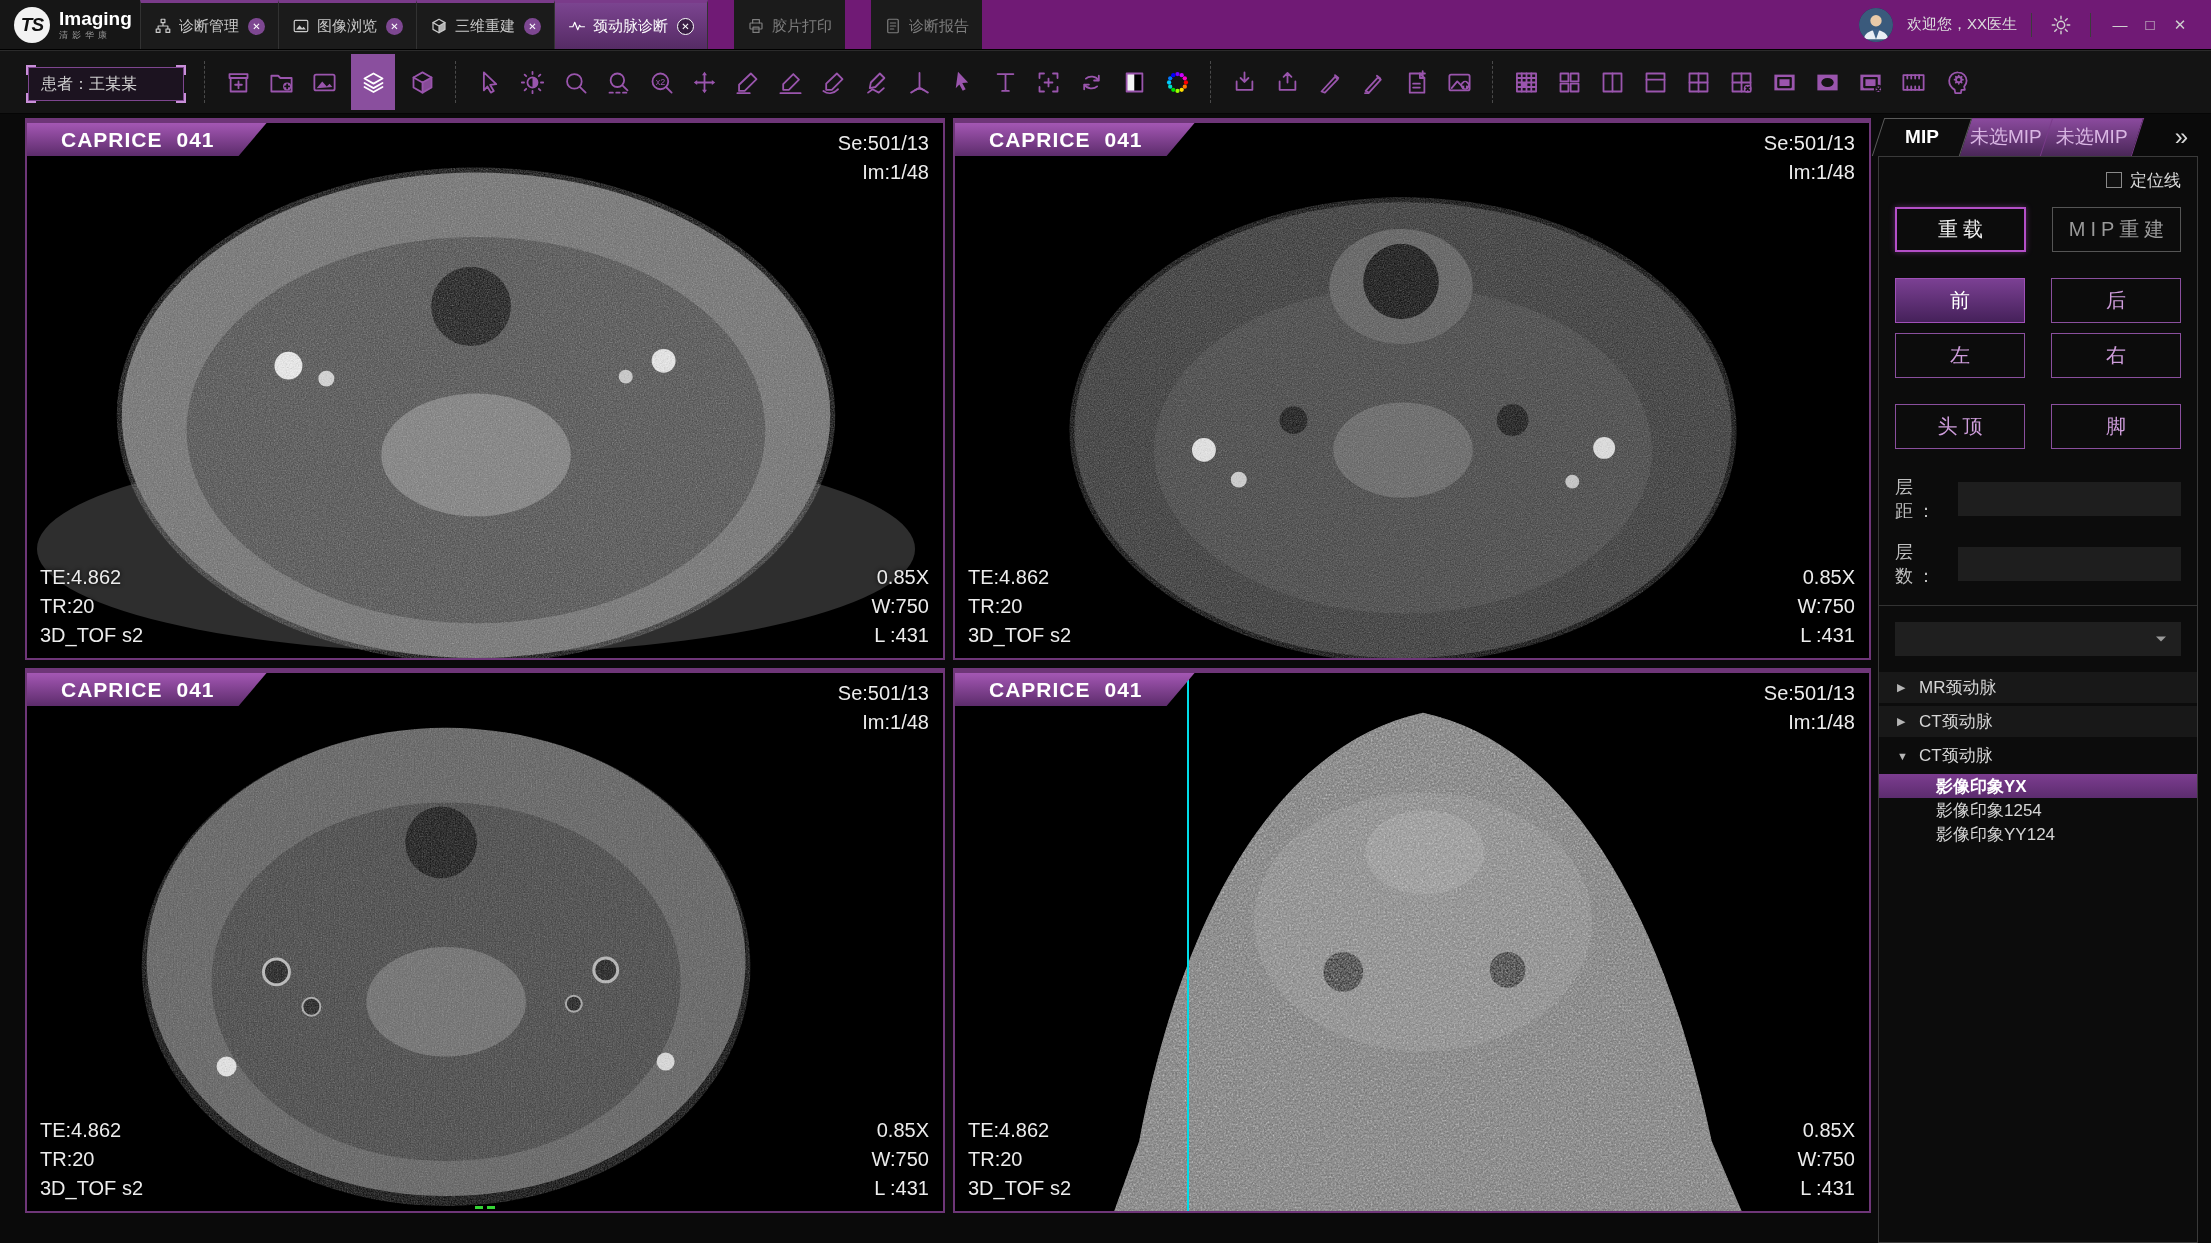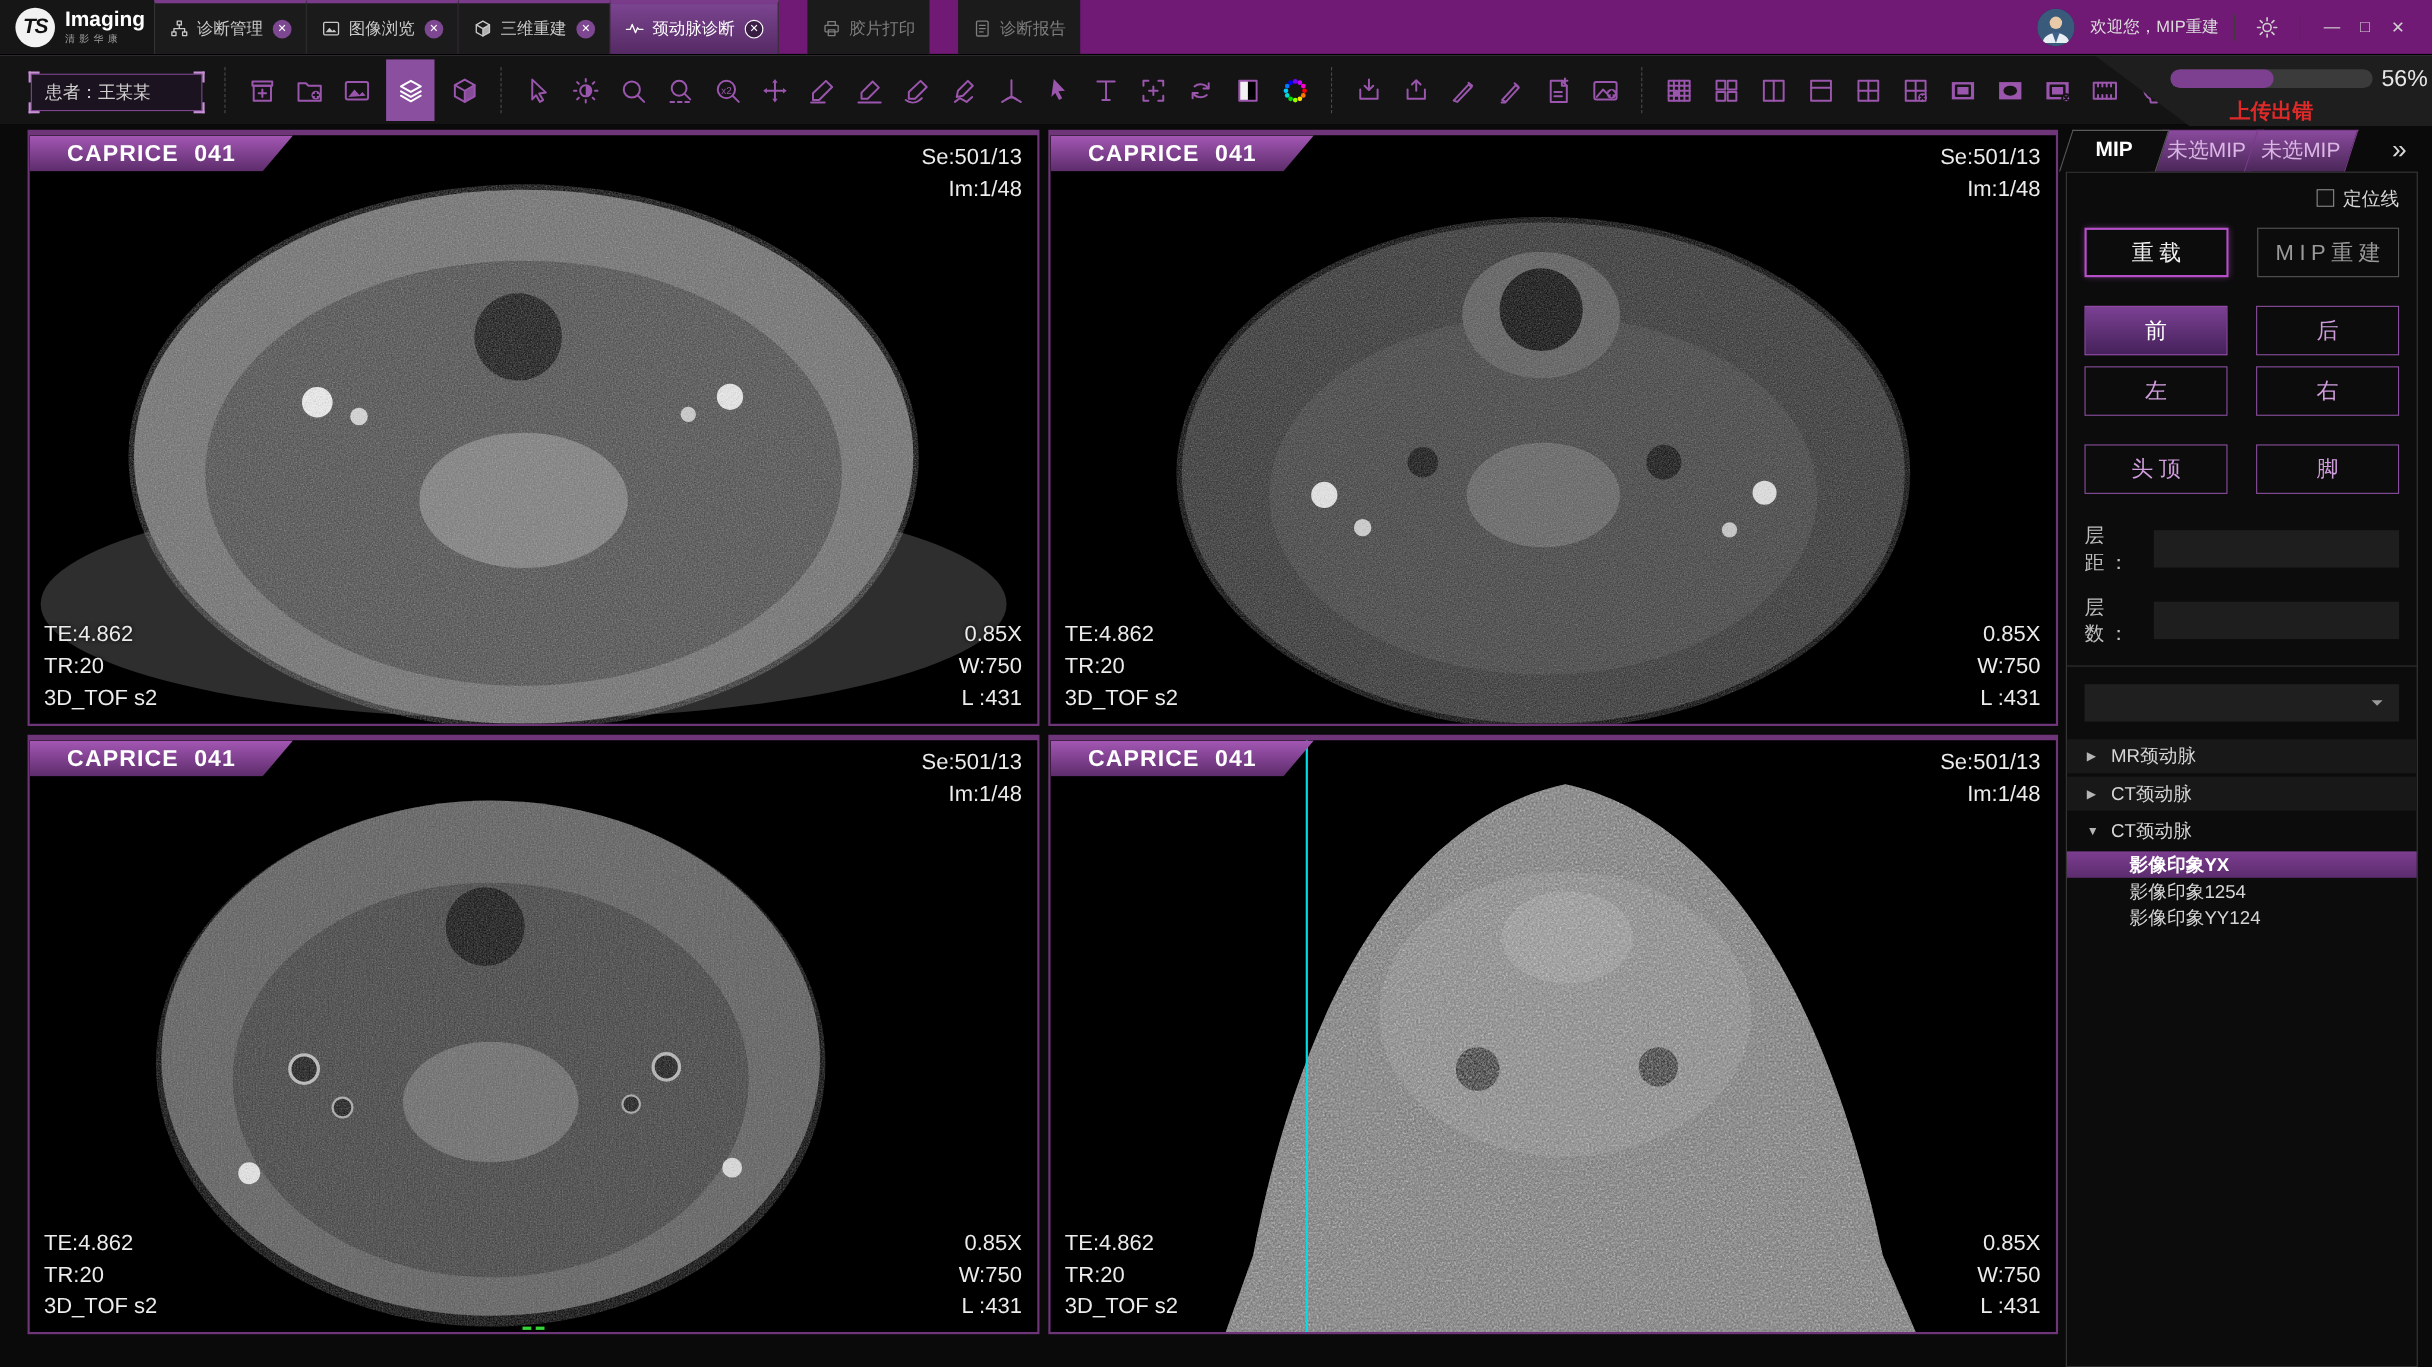--- a/index.html
+++ b/index.html
@@ -165,21 +165,21 @@
       </div>
     <div id="titlebar-right">
       <div id="avatar">
         <svg class="icn" viewBox="0 0 24 24" width="34" height="34">
             <circle cx="12" cy="12" r="12" fill="#3a5a7c"></circle>
             <circle cx="12" cy="9" r="4" fill="#e8c9a8"></circle>
             <path d="M3.5 22a8.5 6.5 0 0 1 17 0z" fill="#e9eef4"></path>
             <path d="M9.5 15l2.5 7 2.5-7" fill="#3f6288"></path>
           </svg>
       </div>
-      <span id="welcome">欢迎您，MIP重建</span>
+      <span id="welcome">欢迎您，XX医生</span>
       <div class="tb-sep"></div>
       <div id="gear-btn">
         <svg class="icn" viewBox="0 0 24 24" fill="none" stroke="currentColor" stroke-width="1.6" stroke-linecap="round">
             <circle cx="12" cy="12" r="4"></circle>
             <path d="M12 2.5v2.8M12 18.7v2.8M2.5 12h2.8M18.7 12h2.8M5.2 5.2l2 2M16.8 16.8l2 2M18.8 5.2l-2 2M7.2 16.8l-2 2"></path>
           </svg>
       </div>
       <div class="tb-sep"></div>
       <div id="window-controls" style="display:flex">
           <div class="win-btn">—</div>
@@ -461,27 +461,20 @@
           </svg>
         </button>
         <button class="tb-btn">
           <svg class="icn" viewBox="0 0 24 24" fill="none" stroke="currentColor" stroke-width="1.6" stroke-linecap="round" stroke-linejoin="round">
             <path d="M13.5 3a7.5 7.5 0 0 1 7.5 7.5c0 2-1 3.7-2.2 5.2l.6 2.8h-3l-.5 3h-5l-.6-3.2C7 16.6 5.5 14 5.5 10.5A7.5 7.5 0 0 1 13.5 3z"></path>
             <circle cx="14" cy="9.5" r="2.4"></circle>
             <path d="M14 5.8v1.2M14 12v1.2M10.3 9.5h1.2M16.5 9.5h1.2M11.4 6.9l.8.8M15.8 11.3l.8.8M16.6 6.9l-.8.8M12.2 11.3l-.8.8"></path>
           </svg>
         </button>
       </div>
-    <div id="upload-panel">
-      <div id="upload-track">
-          <div id="upload-fill" style="width: 51%;"></div>
-        </div>
-      <span id="upload-pct">56%</span>
-      <span id="upload-err">上传出错</span>
-    </div>
   </div>
 
   <div id="vp1" class="viewport">
     <svg class="mri-svg" viewBox="0 0 918 540" preserveAspectRatio="none">
       <defs>
           <filter id="nz1">
             <feTurbulence type="fractalNoise" baseFrequency="0.75" numOctaves="3" seed="7" stitchTiles="stitch"></feTurbulence>
             <feColorMatrix type="saturate" values="0"></feColorMatrix>
             <feComponentTransfer>
               <feFuncA type="linear" slope="0.5"></feFuncA>

